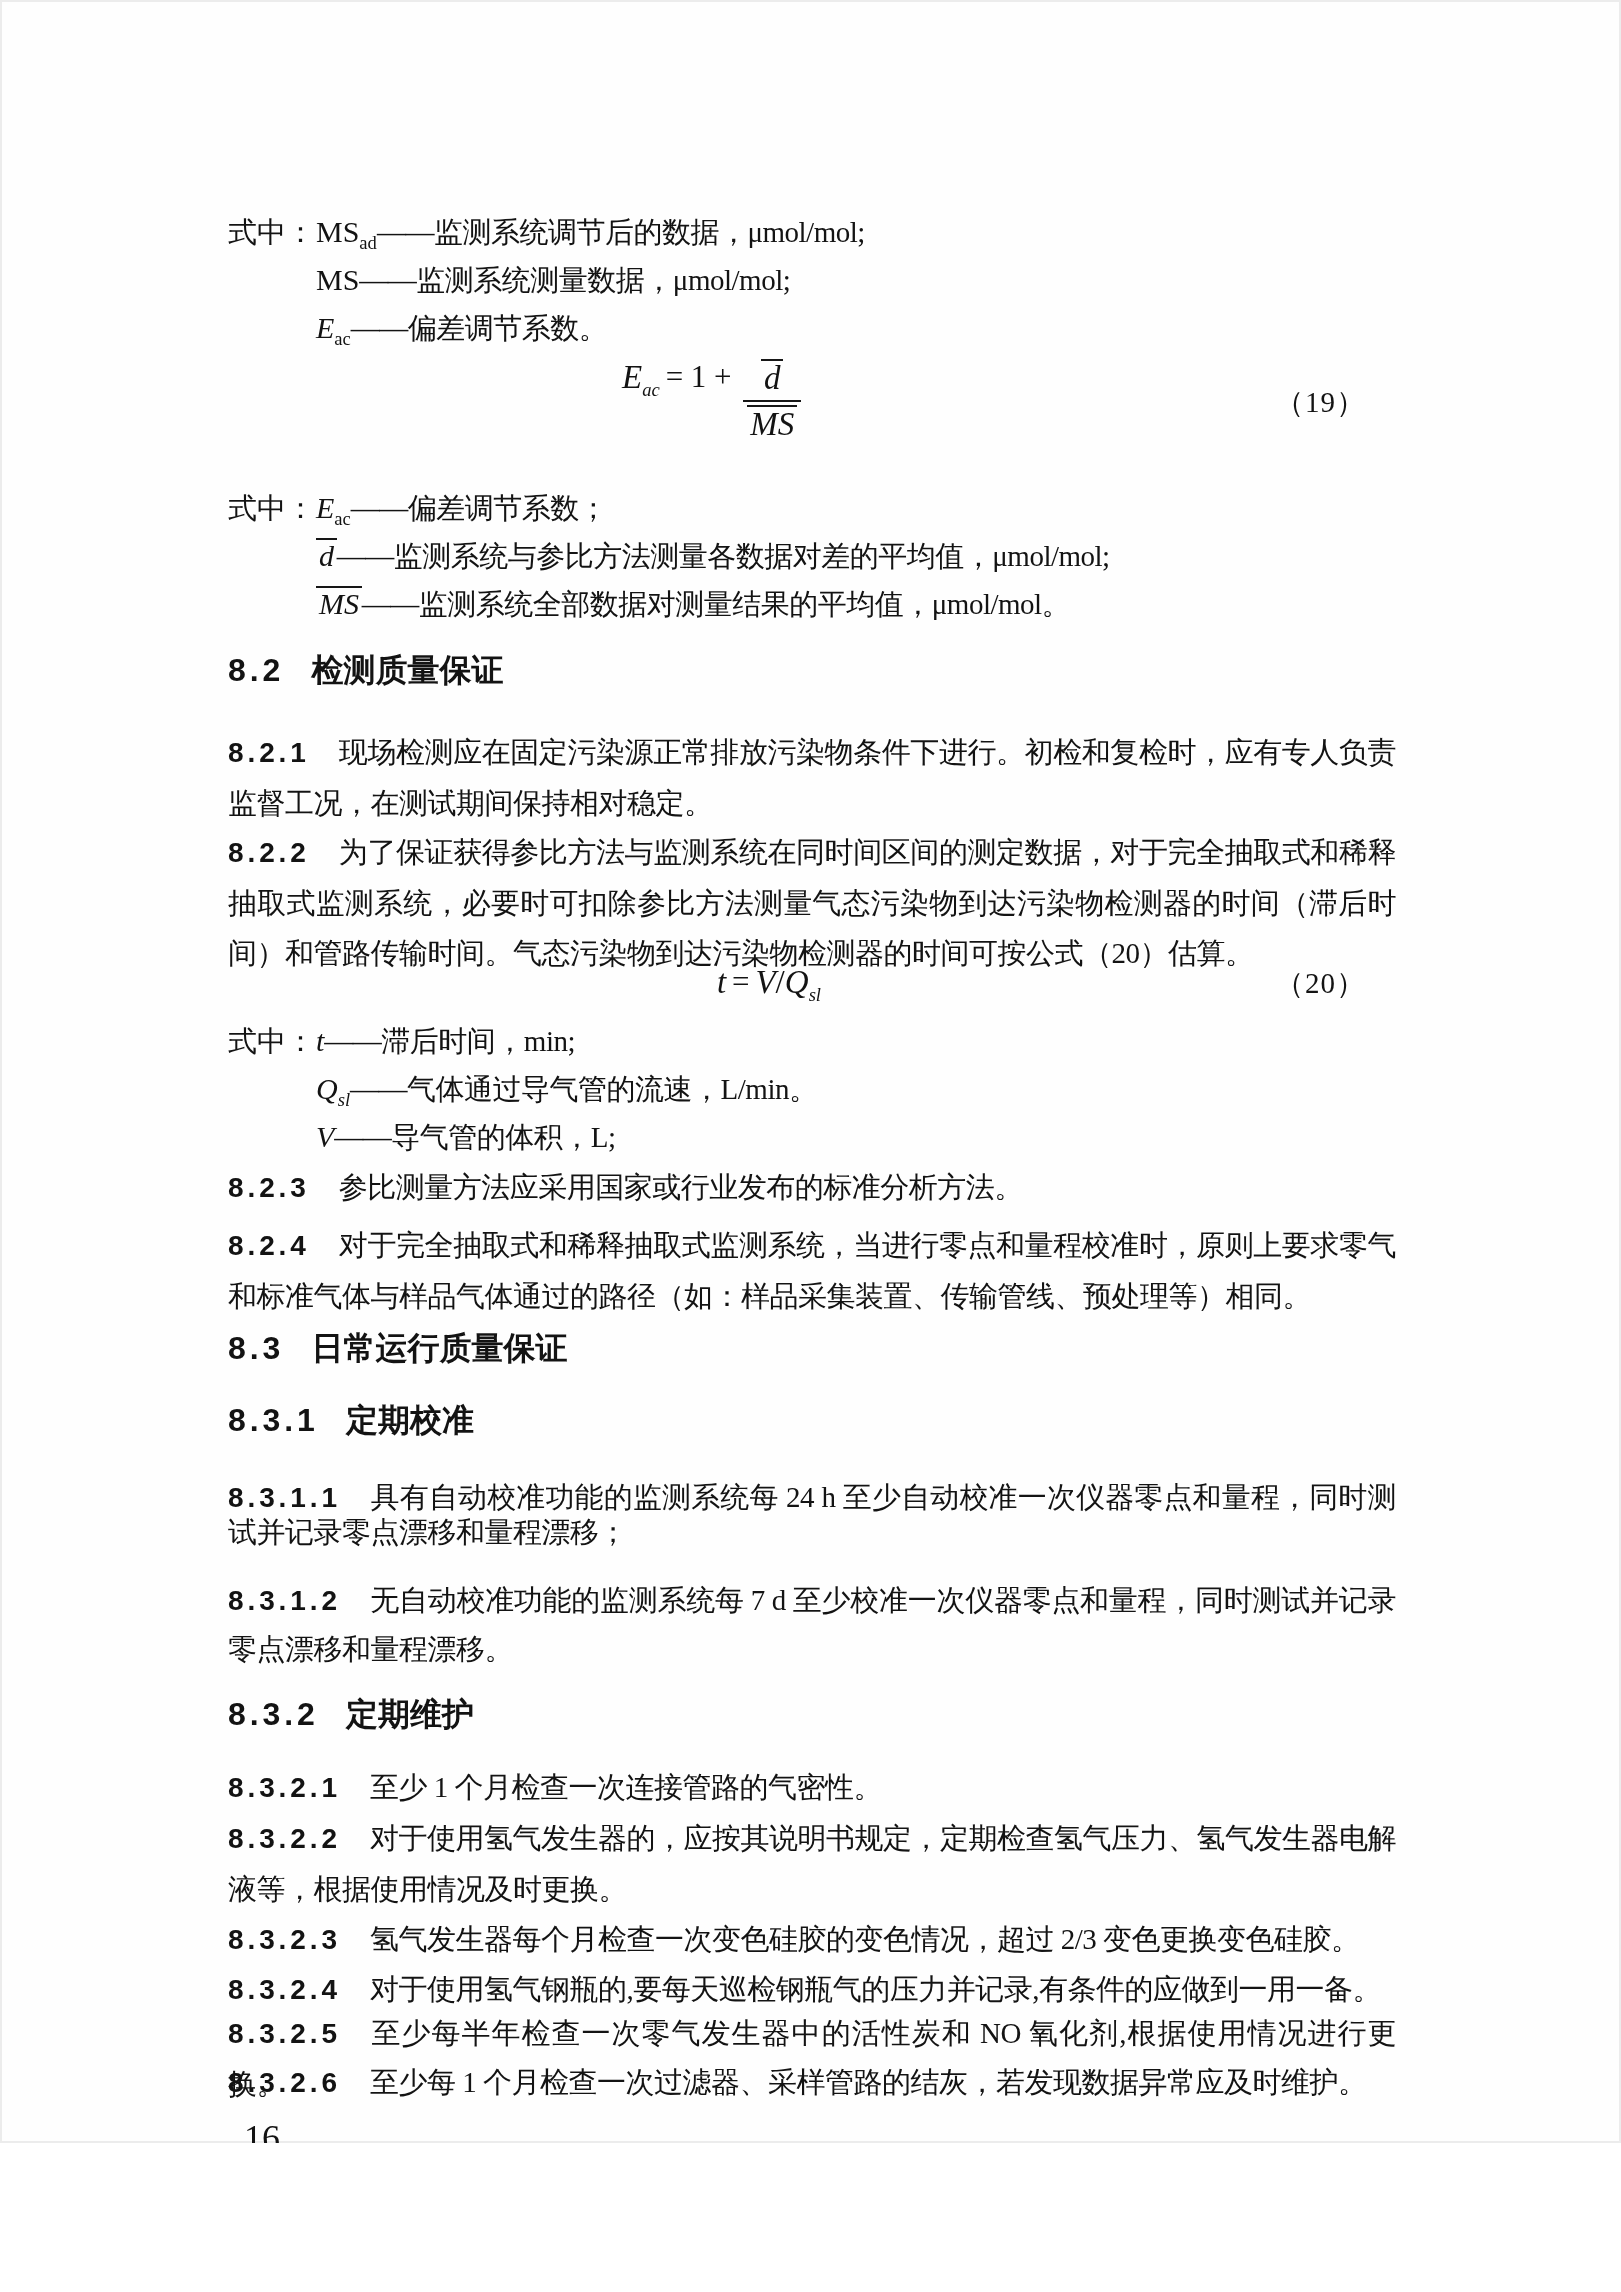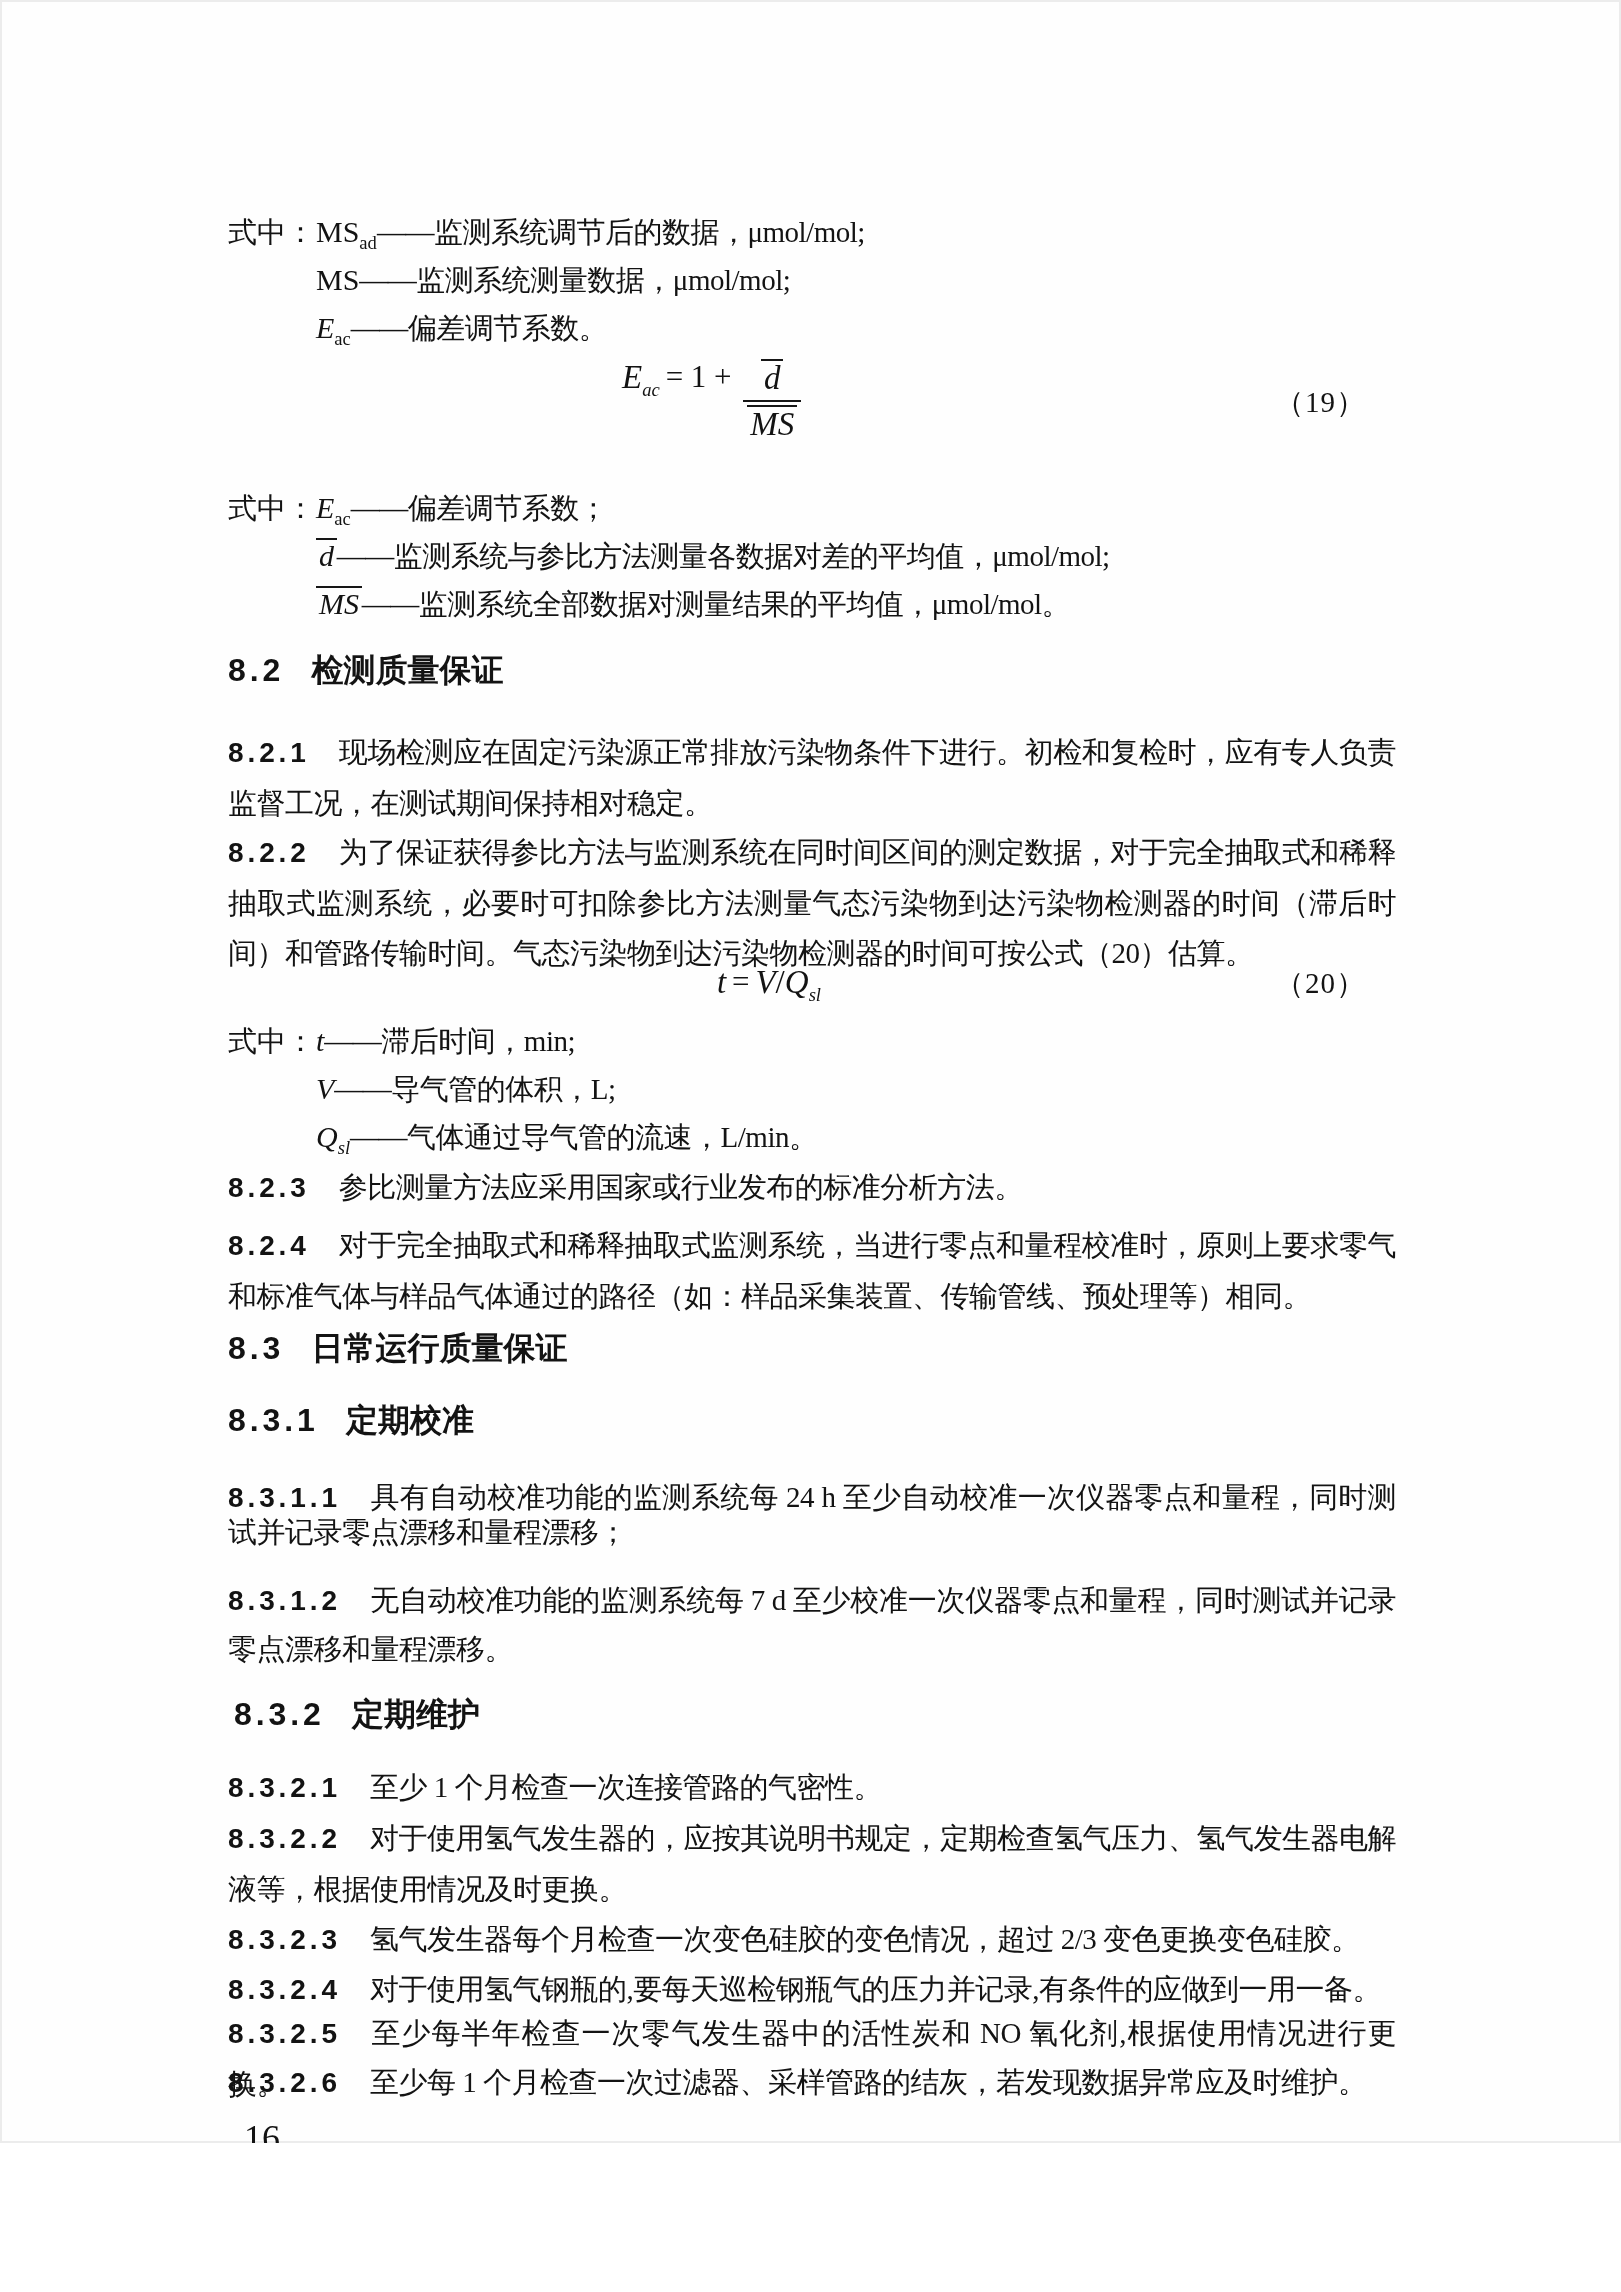--- a/index.html
+++ b/index.html
@@ -119,24 +119,24 @@
     </span>
     <span class="eqtag" style="top:0;">（20）</span>
   </div>
 
   <div class="where" style="top:1017px;">
     <div class="where-line">
       <span class="where-label">式中：</span>
       <span class="sym it"><span>t</span></span><span>——滞后时间，min;</span>
     </div>
     <div class="where-line">
-      <span class="sym it"><span>V</span></span><span>——导气管的体积，L;</span>
+      <span class="sym it"><span>Q</span><sub class="ssub">sl</sub></span><span>——气体通过导气管的流速，L/min。</span>
     </div>
     <div class="where-line">
-      <span class="sym it"><span>Q</span><sub class="ssub">sl</sub></span><span>——气体通过导气管的流速，L/min。</span>
+      <span class="sym it"><span>V</span></span><span>——导气管的体积，L;</span>
     </div>
   </div>
 
   <div class="para" style="top:1162px;">
     <span class="cnum">8.2.3</span><span>参比测量方法应采用国家或行业发布的标准分析方法。</span>
   </div>
 
   <div class="para" style="top:1220px;">
     <span class="cnum">8.2.4</span><span>对于完全抽取式和稀释抽取式监测系统，当进行零点和量程校准时，原则上要求零气和标准气体与样品气体通过的路径（如：样品采集装置、传输管线、预处理等）相同。</span>
   </div>
@@ -150,21 +150,21 @@
   </div>
 
   <div class="para" style="top:1480px;line-height:35px;">
     <span class="cnum">8.3.1.1</span><span>具有自动校准功能的监测系统每 24 h 至少自动校准一次仪器零点和量程，同时测试并记录零点漂移和量程漂移；</span>
   </div>
 
   <div class="para" style="top:1576px;line-height:48px;">
     <span class="cnum">8.3.1.2</span><span>无自动校准功能的监测系统每 7 d 至少校准一次仪器零点和量程，同时测试并记录零点漂移和量程漂移。</span>
   </div>
 
-  <div class="heading" style="top:1693px;margin-left:6px;">
+  <div class="heading" style="top:1693px;">
     <span class="hnum">8.3.2</span><span>定期维护</span>
   </div>
 
   <div class="para" style="top:1762px;">
     <span class="cnum">8.3.2.1</span><span>至少 1 个月检查一次连接管路的气密性。</span>
   </div>
 
   <div class="para" style="top:1813px;">
     <span class="cnum">8.3.2.2</span><span>对于使用氢气发生器的，应按其说明书规定，定期检查氢气压力、氢气发生器电解液等，根据使用情况及时更换。</span>
   </div>

